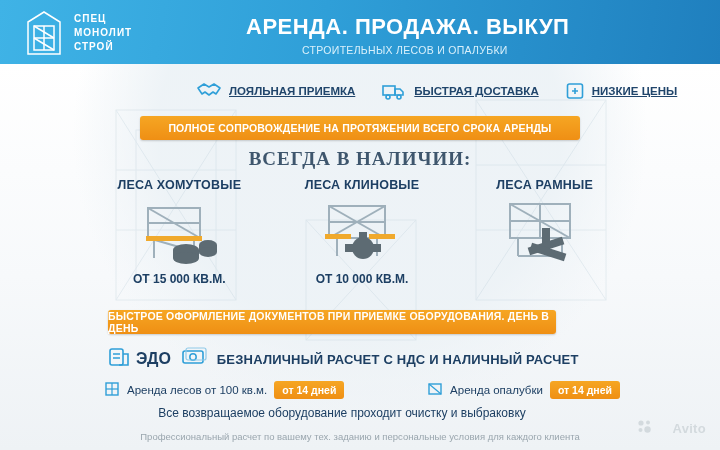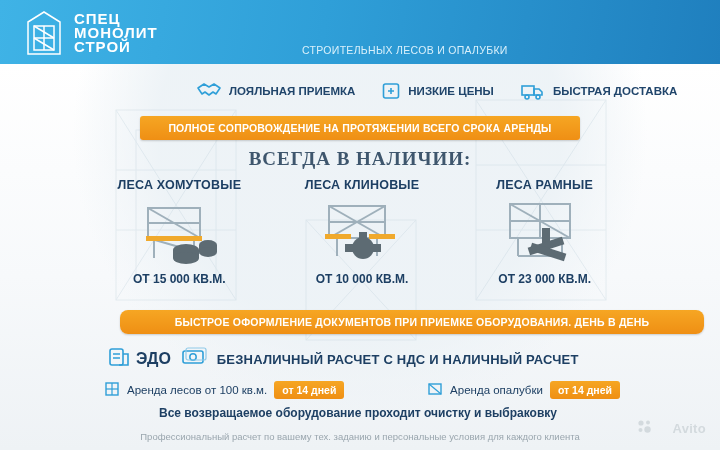--- a/index.html
+++ b/index.html
@@ -24,42 +24,42 @@
     background:linear-gradient(100deg,#3fb3e6 0%,#2f9fd8 45%,#1f7fbe 100%);}
   .topband .headline{position:absolute;left:246px;top:14px;color:#ffffff;
     font-size:22px;font-weight:bold;letter-spacing:.5px;white-space:nowrap;}
   .topband .subline{position:absolute;left:302px;top:44px;color:#d9f0fb;
     font-size:10.5px;letter-spacing:.3px;white-space:nowrap;text-align:center;}
 
   
   .logo{position:absolute;left:12px;top:6px;width:150px;height:56px;}
   .logo .mark{position:absolute;left:6px;top:2px;width:52px;height:52px;}
   .logo .txt{position:absolute;left:62px;top:6px;color:#ffffff;
-    font-size:15px;font-weight:bold;line-height:14px;letter-spacing:1px;}
+    font-size:10px;font-weight:bold;line-height:14px;letter-spacing:1px;}
 
   
   .body{position:absolute;left:0;top:64px;width:720px;height:386px;background:#ffffff;}
   .body-bg{position:absolute;inset:0;
     background:
       radial-gradient(circle at 50% 18%, rgba(236,242,246,.9) 0 42%, rgba(255,255,255,0) 60%),
       linear-gradient(180deg,#ffffff 0%,#f7f9fb 55%,#eef2f5 100%);}
   .blueprint{position:absolute;left:96px;top:6px;width:528px;height:300px;opacity:.30;}
 
   
   .features{position:absolute;left:196px;top:12px;width:508px;height:30px;
     display:flex;align-items:center;gap:26px;}
-  .feat{display:flex;align-items:center;gap:7px;color:#20456b;font-size:11.5px;font-weight:bold;white-space:nowrap;}
+  .feat{display:flex;align-items:center;gap:7px;color:#20456b;font-size:11.5px;font-weight:bold;white-space:nowrap;text-decoration:underline;}
   .feat svg{display:block;}
 
   
   .ribbon{position:absolute;background:linear-gradient(180deg,#f6a623 0%,#ef8f14 100%);
     color:#ffffff;font-size:10.5px;font-weight:bold;display:flex;align-items:center;
     justify-content:center;letter-spacing:.2px;box-shadow:0 1px 2px rgba(0,0,0,.18);}
   #ribbon1{left:140px;top:52px;width:440px;height:24px;border-radius:3px;}
-  #ribbon2{left:108px;top:246px;width:584px;height:24px;border-radius:8px;margin-left:12px;}
+  #ribbon2{left:108px;top:246px;width:448px;height:24px;border-radius:3px;}
 
   
   .stock-title{position:absolute;left:0;top:84px;width:720px;text-align:center;
     color:#3e566d;font-size:19px;font-weight:bold;letter-spacing:1px;font-family:Liberation Serif, serif;}
 
   
   .products{position:absolute;left:88px;top:114px;width:548px;height:126px;display:flex;}
   .prod{flex:1;text-align:center;position:relative;}
   .prod .pname{color:#1d3f63;font-size:12.5px;font-weight:bold;letter-spacing:.2px;}
   .prod .pic{height:70px;margin-top:6px;position:relative;}
@@ -72,21 +72,21 @@
   .paytext{color:#1d3f63;font-size:13px;font-weight:bold;letter-spacing:.2px;}
 
   
   .terms{position:absolute;left:104px;top:316px;width:516px;height:20px;
     display:flex;align-items:center;justify-content:space-between;text-align:right;}
   .term{display:flex;align-items:center;gap:7px;color:#1d3f63;font-size:11.5px;}
   .chip{background:linear-gradient(180deg,#f6a623 0%,#ef8f14 100%);color:#fff;
     font-size:10.5px;font-weight:bold;border-radius:3px;padding:3px 8px;white-space:nowrap;}
 
   .note{position:absolute;left:0;top:342px;width:684px;text-align:center;
-    color:#1d3f63;font-size:12px;font-weight:bold;padding-left:16px;}
+    color:#1d3f63;font-size:12px;font-weight:normal;}
   .fineprint{position:absolute;left:0;top:367px;width:720px;text-align:center;
     color:#9aa6ae;font-size:9.5px;}
 
   
   .avito{position:absolute;right:14px;bottom:12px;display:flex;align-items:center;gap:20px;opacity:.85;}
   .avito .w{color:#cfd6da;font-size:13px;font-weight:bold;letter-spacing:.3px;}
 </style>
 </head>
 <body>
 
@@ -142,37 +142,37 @@
       <div class="feat">
         <span>
           <svg width="26" height="20" viewBox="0 0 26 20">
               <path d="M2 7 L8 3 L13 6 L18 3 L24 7 L20 13 L17 11 L13 14 L9 11 L6 13 Z" fill="none" stroke="#2f9fd8" stroke-width="1.6" stroke-linejoin="round"></path>
             </svg>
         </span>
         <span>ЛОЯЛЬНАЯ ПРИЕМКА</span>
       </div>
       <div class="feat">
         <span>
-          <svg width="20" height="20" viewBox="0 0 20 20">
-              <rect x="2.5" y="3" width="15" height="14" rx="2" fill="none" stroke="#2f9fd8" stroke-width="1.6"></rect>
-              <path d="M7 10 h6 M10 7 v6" stroke="#2f9fd8" stroke-width="1.6"></path>
-            </svg>
-        </span>
-        <span>НИЗКИЕ ЦЕНЫ</span>
-      </div>
-      <div class="feat">
-        <span>
           <svg width="26" height="20" viewBox="0 0 26 20">
               <rect x="2" y="5" width="12" height="9" fill="none" stroke="#2f9fd8" stroke-width="1.6"></rect>
               <path d="M14 8 h5 l3 3 v3 h-8 z" fill="none" stroke="#2f9fd8" stroke-width="1.6"></path>
               <circle cx="7" cy="16" r="2" fill="none" stroke="#2f9fd8" stroke-width="1.6"></circle>
               <circle cx="18" cy="16" r="2" fill="none" stroke="#2f9fd8" stroke-width="1.6"></circle>
             </svg>
         </span>
         <span>БЫСТРАЯ ДОСТАВКА</span>
+      </div>
+      <div class="feat">
+        <span>
+          <svg width="20" height="20" viewBox="0 0 20 20">
+              <rect x="2.5" y="3" width="15" height="14" rx="2" fill="none" stroke="#2f9fd8" stroke-width="1.6"></rect>
+              <path d="M7 10 h6 M10 7 v6" stroke="#2f9fd8" stroke-width="1.6"></path>
+            </svg>
+        </span>
+        <span>НИЗКИЕ ЦЕНЫ</span>
       </div>
     </div>
 
     <div class="ribbon" id="ribbon1">ПОЛНОЕ СОПРОВОЖДЕНИЕ НА ПРОТЯЖЕНИИ ВСЕГО СРОКА АРЕНДЫ</div>
 
     <div class="stock-title">ВСЕГДА В НАЛИЧИИ:</div>
 
     <div class="products">
 
       <div class="prod">
@@ -239,21 +239,20 @@
               <line x1="72" y1="40" x2="72" y2="58"></line>
               <line x1="28" y1="58" x2="72" y2="58"></line>
             </g>
             <g fill="#5d6b73">
               <rect x="52" y="30" width="8" height="24"></rect>
               <rect x="38" y="44" width="36" height="8" transform="rotate(-18 56 48)"></rect>
               <rect x="40" y="50" width="36" height="8" transform="rotate(18 58 54)"></rect>
             </g>
           </svg>
         </div>
-        <div class="price">ОТ 23 000 КВ.М.</div>
       </div>
 
     </div>
 
     <div class="ribbon" id="ribbon2">БЫСТРОЕ ОФОРМЛЕНИЕ ДОКУМЕНТОВ ПРИ ПРИЕМКЕ ОБОРУДОВАНИЯ. ДЕНЬ В ДЕНЬ</div>
 
     <div class="payrow">
       <div class="edo">
         <span>
           <svg width="22" height="22" viewBox="0 0 22 22">
@@ -315,20 +314,21 @@
             <line x1="16" y1="30" x2="36" y2="42"></line>
           </g>
         </svg>
       </div>
       <div class="txt">
         <div>СПЕЦ</div>
         <div>МОНОЛИТ</div>
         <div>СТРОЙ</div>
       </div>
     </div>
+    <div class="headline">АРЕНДА. ПРОДАЖА. ВЫКУП</div>
     <div class="subline">СТРОИТЕЛЬНЫХ ЛЕСОВ И ОПАЛУБКИ</div>
   </div>
 
   <div class="avito">
     <span>
       <svg width="15" height="15" viewBox="0 0 15 15">
           <circle cx="4" cy="4" r="2.6" fill="#cfd6da"></circle>
           <circle cx="11" cy="3.5" r="2" fill="#cfd6da"></circle>
           <circle cx="3.5" cy="11" r="2" fill="#cfd6da"></circle>
           <circle cx="10.5" cy="10.5" r="3.2" fill="#cfd6da"></circle>

